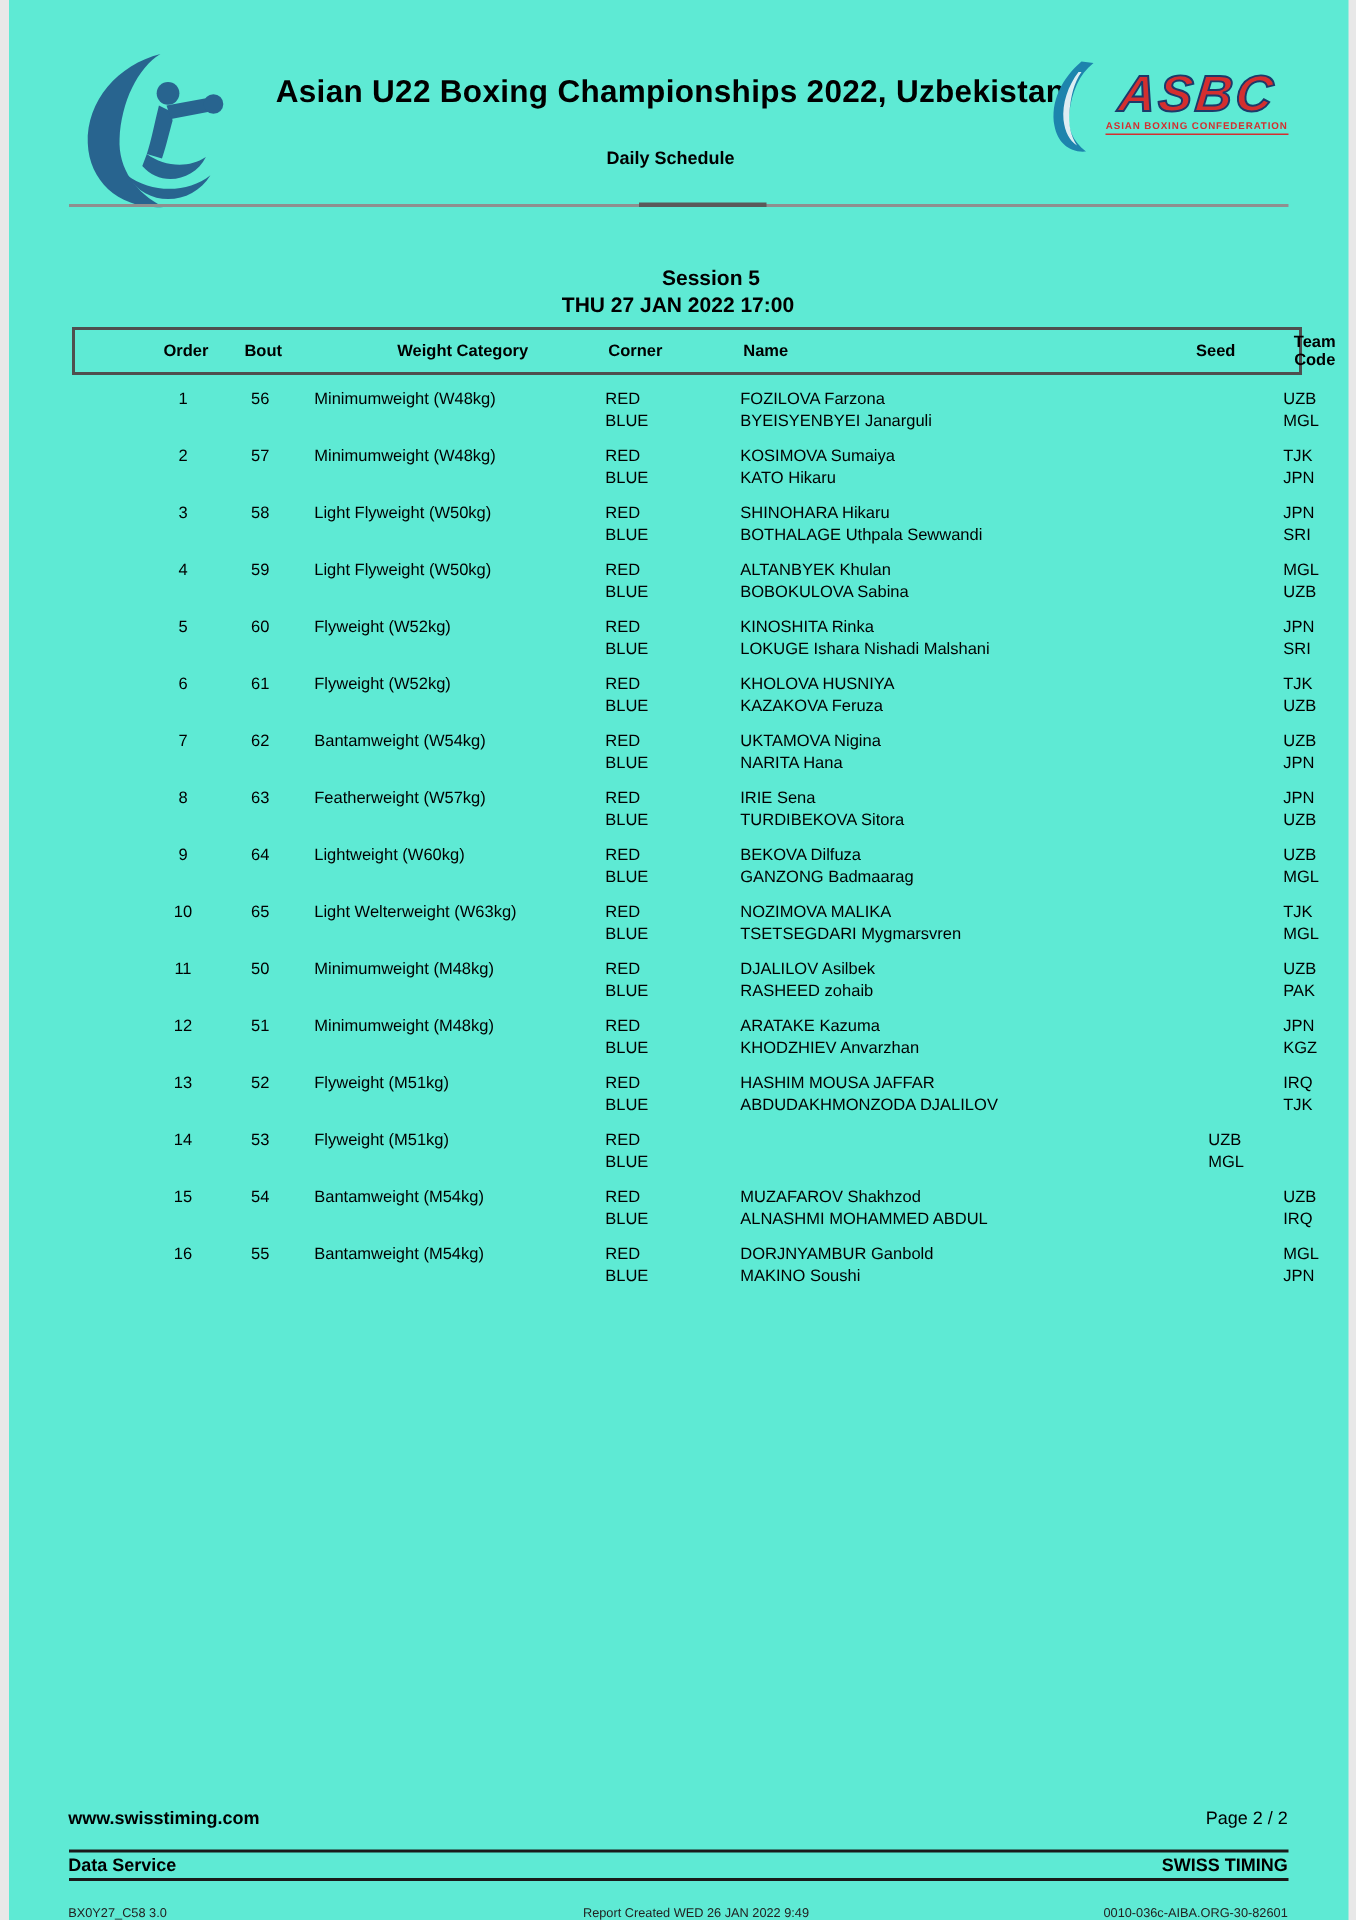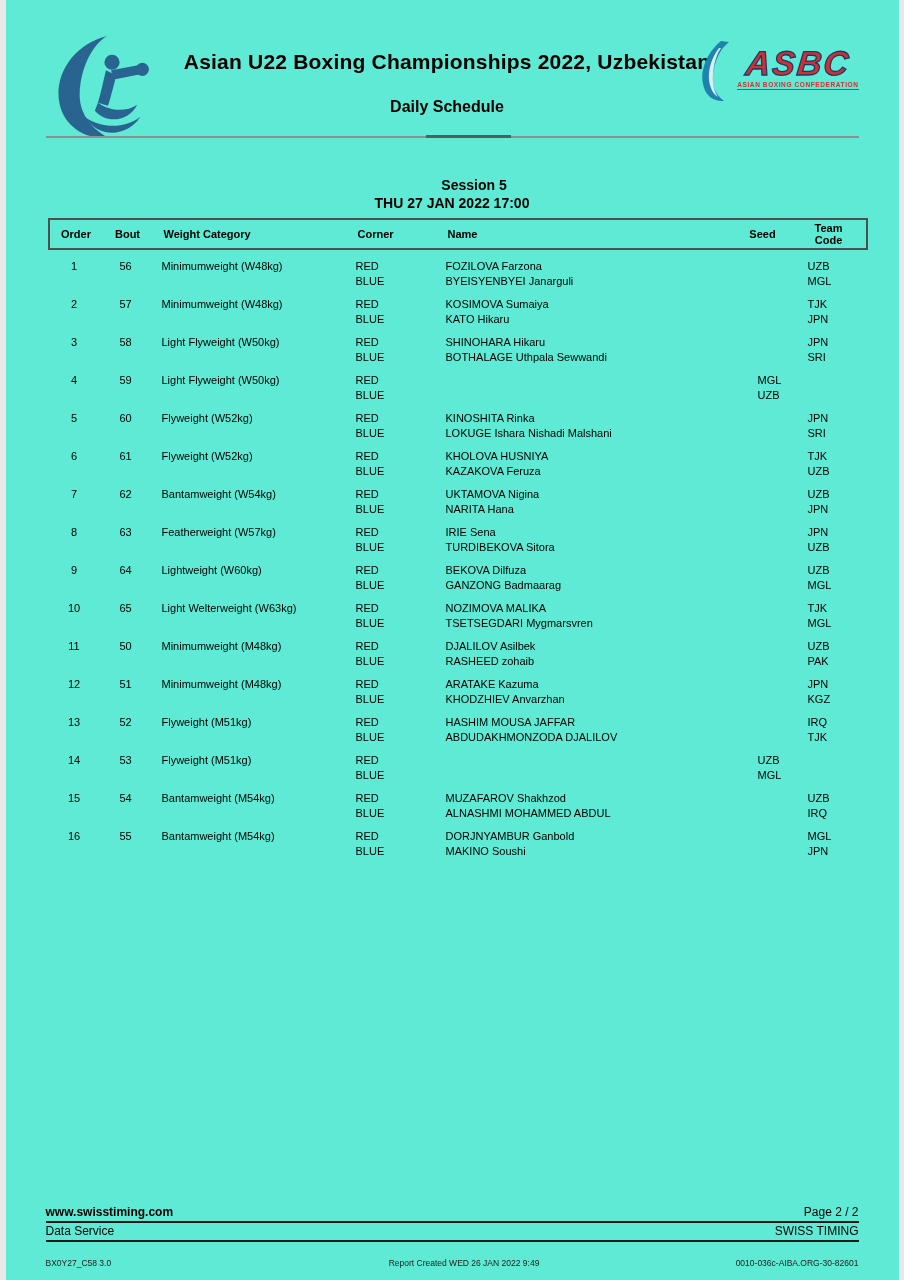--- a/index.html
+++ b/index.html
@@ -10,21 +10,21 @@
     background:#5eead4;
     font-family:"Liberation Sans","DejaVu Sans",sans-serif;
     color:#000;
     overflow:hidden;
   }
 
   
   .boxer-logo { position:absolute; left:46px; top:36px; width:116px; height:106px; }
   .header-center { position:absolute; left:165px; right:175px; top:50px; text-align:center; }
   .event-title { font-size:21px; font-weight:bold; letter-spacing:0.2px; }
-  .event-subtitle { margin-top:24px; font-size:16px; font-weight:bold; }
+  .event-subtitle { margin-top:24px; font-size:12px; font-weight:bold; }
 
   .asbc-logo { position:absolute; right:40px; top:40px; display:flex; align-items:flex-start; }
   .asbc-swirl { width:36px; height:64px; margin-right:2px; }
   .asbc-textblock { display:flex; flex-direction:column; align-items:center; margin-top:8px; }
   .asbc-acronym {
     font-size:34px; font-weight:bold; font-style:italic; line-height:30px;
     letter-spacing:2px;
     color:#d42f2f;
     -webkit-text-stroke:1.3px #1b3a6b;
     transform:skewX(-6deg);
@@ -42,48 +42,49 @@
   
   .session-block { position:absolute; top:177px; left:0; right:0; text-align:center; }
   .session-name { font-size:14px; font-weight:bold;padding-left:44px; }
   .session-datetime { font-size:14px; font-weight:bold; margin-top:2px; }
 
   
   .schedule { position:absolute; top:218px; left:42px; width:820px; }
   .grid-row {
     display:grid;
     grid-template-columns:53px 50px 205px 90px 290px 50px 82px;
+    padding-left:48px;
   }
   .thead {
     border:2px solid #4f4f4f;
     height:32px;
     align-items:center;
     font-size:11px; font-weight:bold;
     box-sizing:border-box;
   }
   .th-center { text-align:center; }
-  .th-left { text-align:left; padding-left:11px; }
+  .th-left { text-align:center; padding-left:11px; }
   .th-plain { text-align:left; }
   .th-teamcode { text-align:center; line-height:12px; }
 
   .bouts { padding-top:9px; }
   .bout-row { margin-bottom:8px; font-size:11px; line-height:15px; }
   .cell-center { text-align:center; }
   .cell-weight { padding-left:11px; }
   .cell-seed { text-align:center; }
   .cell-team { padding-left:22px; }
 
   
   .footer { position:absolute; left:40px; right:40px; top:1205px; }
   .footer-row-a { display:flex; justify-content:space-between; align-items:flex-end;
-    font-size:12px; padding-bottom:2px; border-bottom:2px solid #1a1a1a; }
+    font-size:12px; padding-bottom:14px; border-bottom:2px solid #1a1a1a; }
   .footer-website { font-weight:bold; }
   .footer-page { font-weight:normal; }
   .footer-row-b { display:flex; justify-content:space-between; align-items:flex-end;
-    font-size:12px; font-weight:normal; padding:1px 0 2px 0; border-bottom:2px solid #1a1a1a; }
+    font-size:12px; font-weight:bold; padding:1px 0 2px 0; border-bottom:2px solid #1a1a1a; }
   .footer-row-c { position:relative; font-size:8.5px; color:#222; padding-top:16px;
     display:flex; justify-content:space-between; }
   .footer-created { position:absolute; left:0; right:0; text-align:center;margin-left:24px; }
 </style>
 </head>
 <body>
 
 <div class="page">
 
   <svg class="boxer-logo" viewBox="0 0 110 105" xmlns="http://www.w3.org/2000/svg">
@@ -204,20 +205,24 @@
     </div>
 
     <div class="grid-row bout-row">
       <div class="cell-center">4</div>
       <div class="cell-center">59</div>
       <div class="cell-weight">Light Flyweight (W50kg)</div>
       <div>
         <div>RED</div>
         <div>BLUE</div>
       </div>
+      <div>
+        <div>ALTANBYEK Khulan</div>
+        <div>BOBOKULOVA Sabina</div>
+      </div>
       <div class="cell-seed">
         <div></div>
         <div></div>
       </div>
       <div class="cell-team">
         <div>MGL</div>
         <div>UZB</div>
       </div>
     </div>
 

